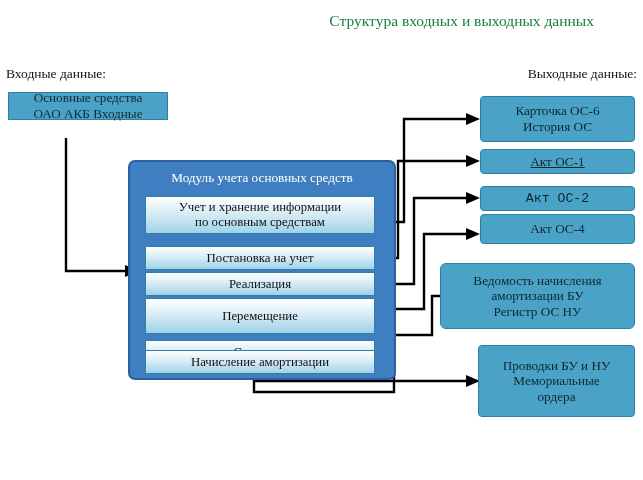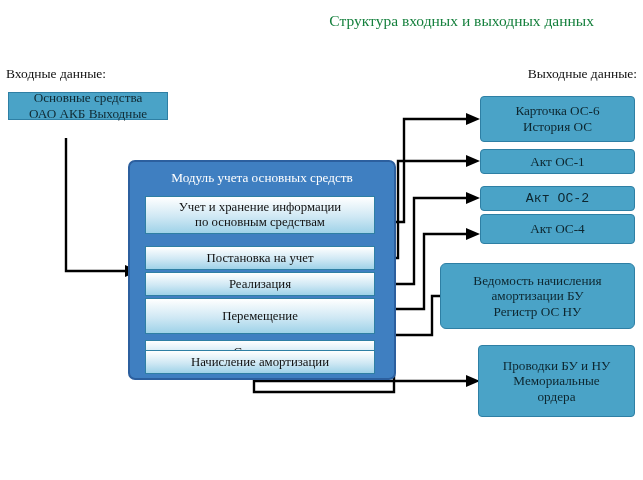--- a/index.html
+++ b/index.html
@@ -139,21 +139,21 @@
 
     <path class="conn" d="M 374 335 L 432 335 L 432 296 L 466 296"></path>
     <polygon points="466,290 480,296 466,302" fill="#000"></polygon>
 
     <path class="conn" d="M 374 361 L 394 361 L 394 392 L 254 392 L 254 381 L 466 381"></path>
     <polygon points="466,375 480,381 466,387" fill="#000"></polygon>
   </svg>
 
   <div class="box box-input" style="left:8px; top:92px; width:160px; height:28px; flex-direction:column;">
     <div>Основные средства</div>
-    <div>ОАО АКБ Выходные</div>
+    <div>ОАО АКБ Входные</div>
   </div>
 
   <div class="module" style="left:128px; top:160px; width:268px; height:220px;">
     <div class="module-title">Модуль учета основных средств</div>
   </div>
 
   <div class="row" style="left:145px; top:196px; width:230px; height:38px; flex-direction:column;">
     <span style="white-space:pre-line;">Учет и хранение информации
 по основным средствам</span>
   </div>
@@ -172,21 +172,21 @@
   <div class="row" style="left:145px; top:350px; width:230px; height:24px;">
     <span>Начисление амортизации</span>
   </div>
 
   <div class="box box-output" style="left:480px; top:96px; width:155px; height:46px;">
     <span style="white-space:pre-line;">Карточка ОС-6
 История ОС</span>
   </div>
 
   <div class="box box-output" style="left:480px; top:149px; width:155px; height:25px;">
-    <span style="white-space:pre-line;">Акт ОС-1</span>
+    <span style="white-space:pre-line;text-decoration:underline;">Акт ОС-1</span>
   </div>
 
   <div class="box box-output" style="left:480px; top:186px; width:155px; height:25px;">
     <span style="white-space:pre-line;font-family:Liberation Mono, monospace;">Акт ОС-2</span>
   </div>
 
   <div class="box box-output" style="left:480px; top:214px; width:155px; height:30px;">
     <span style="white-space:pre-line;">Акт ОС-4</span>
   </div>
 

